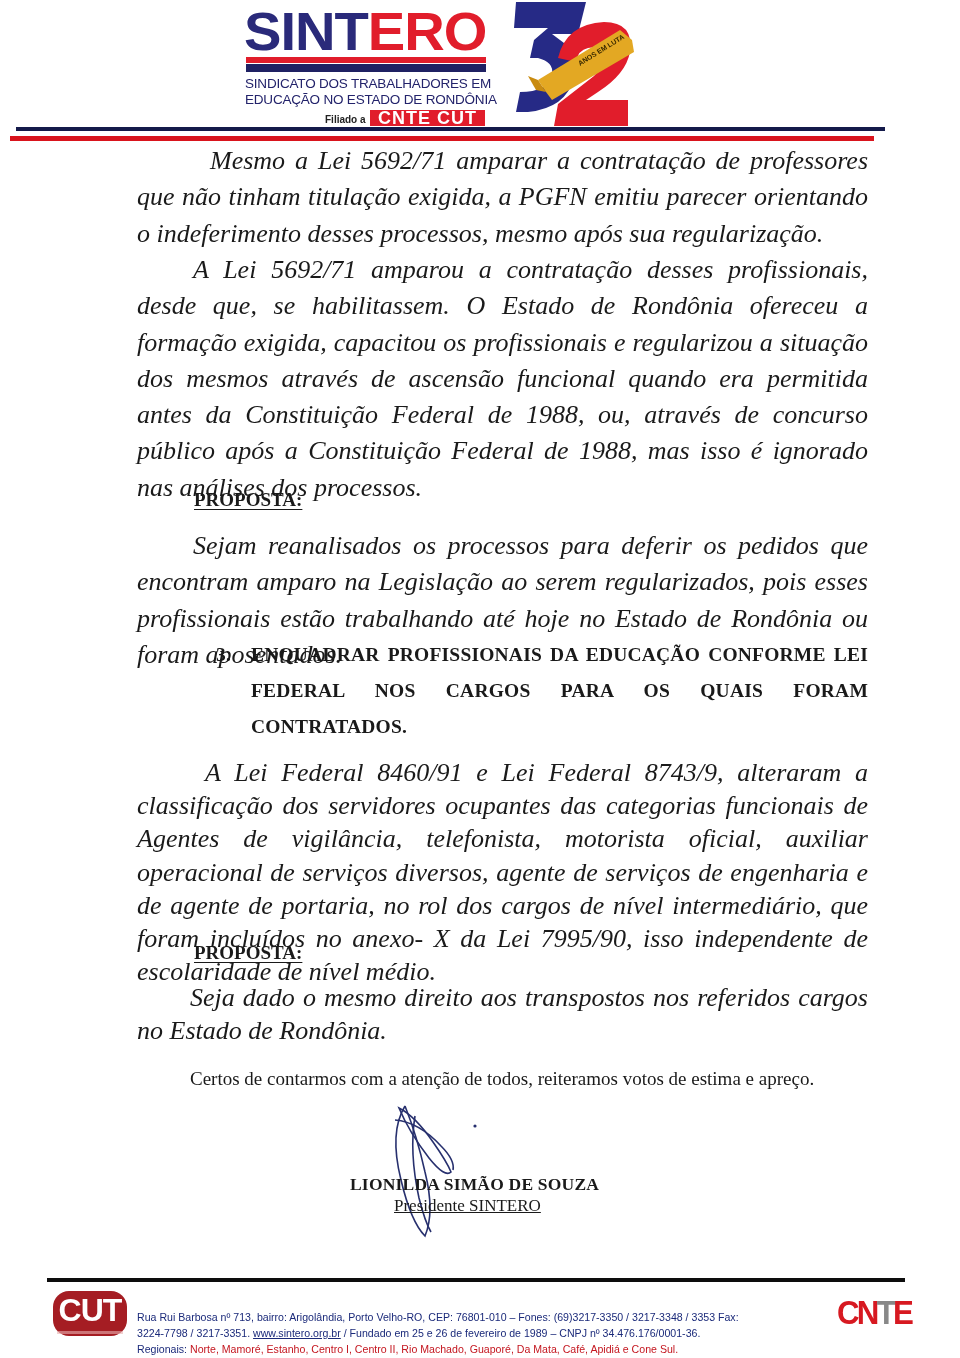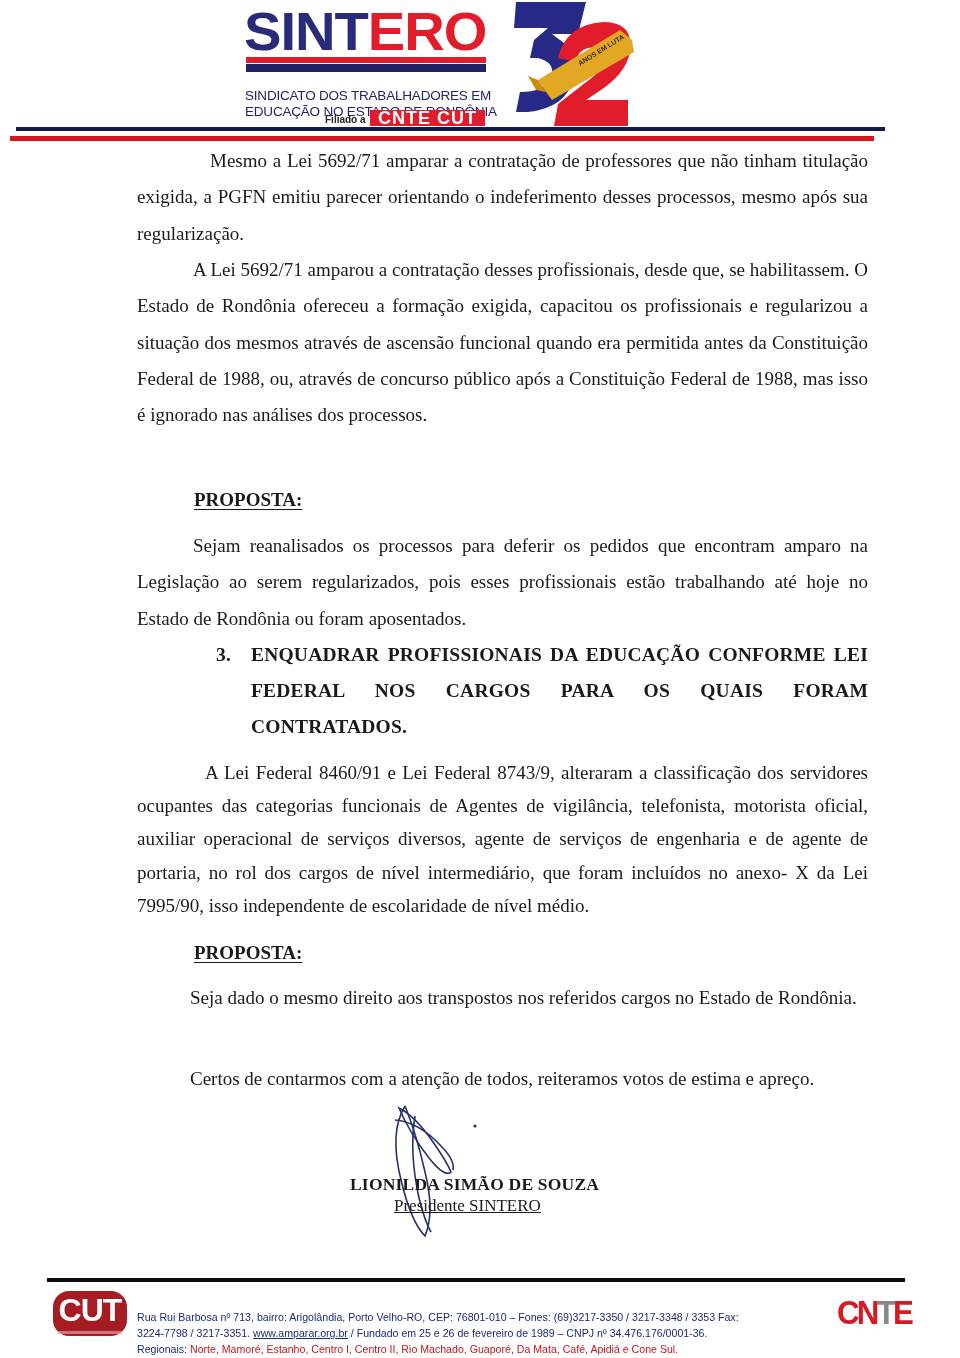--- a/index.html
+++ b/index.html
@@ -15,21 +15,20 @@
     }
     .logo-word .navy { color: #2a2a7a; }
     .logo-word .red { color: #e11d2b; }
     .logo-bar-red { position: absolute; left: 246px; top: 57px; width: 240px; height: 6px; background: #e11d2b; }
     .logo-bar-navy { position: absolute; left: 246px; top: 64px; width: 240px; height: 8px; background: #1f2163; }
     .logo-sub {
       position: absolute; left: 245px; top: 76px;
       font-family: "Liberation Sans", "DejaVu Sans", sans-serif;
       font-size: 13.5px; line-height: 16px; color: #23236b; letter-spacing: -0.2px;
       white-space: nowrap;
-      margin-top: 12px;
     }
     .filiado {
       position: absolute; left: 325px; top: 114px;
       font-family: "Liberation Sans", "DejaVu Sans", sans-serif;
       font-size: 10px; color: #222; font-weight: 700;
     }
     .filiado-badge {
       position: absolute; left: 370px; top: 110px; width: 115px; height: 16px;
       background: #e11d2b; color: #fff; display: flex; align-items: center; justify-content: center;
       font-family: "Liberation Sans", "DejaVu Sans", sans-serif; font-weight: 700; font-size: 18px;
@@ -37,22 +36,23 @@
     }
     
     .anos-32 { position: absolute; left: 508px; top: 0; width: 140px; height: 128px; }
 
     .hdr-line-navy { position: absolute; left: 16px; top: 127px; width: 869px; height: 4px; background: #141a4a; }
     .hdr-line-red { position: absolute; left: 10px; top: 136px; width: 864px; height: 5px; background: #d9141d; }
 
     
     .para {
       position: absolute; left: 137px; width: 731px;
-      font-size: 19px; line-height: 36.3px; text-align: justify;
+      font-size: 26px; line-height: 36.3px; text-align: justify;
       text-align-last: left;
+      font-style: italic;
     }
     .para.indent { text-indent: 56px; }
     .proposta {
       position: absolute; left: 194px;
       font-size: 19px; font-weight: 700; text-decoration: underline; text-underline-offset: 3px;
       line-height: 24px;
     }
     .heading {
       position: absolute; left: 216px; width: 652px;
       font-size: 19.5px; font-weight: 700; line-height: 36px; letter-spacing: 0.2px;
@@ -163,21 +163,21 @@
 
 <footer>
   <div class="ftr-line"></div>
   <div class="cut-logo">
     <span>CUT</span>
     <small></small>
   </div>
   <div class="ftr-text">
     <div>Rua Rui Barbosa nº 713, bairro: Arigolândia, Porto Velho-RO, CEP: 76801-010 – Fones: (69)3217-3350 / 3217-3348 / 3353 Fax:</div>
     <div class="l2">
-      <span>3224-7798 / 3217-3351. </span><a>www.amparar.org.br</a><span> / Fundado em 25 e 26 de fevereiro  de  1989 – CNPJ nº 34.476.176/0001-36.</span>
+      <span>3224-7798 / 3217-3351. </span><a>www.sintero.org.br</a><span> / Fundado em 25 e 26 de fevereiro  de  1989 – CNPJ nº 34.476.176/0001-36.</span>
     </div>
     <div>
       <span>Regionais: </span><span class="reg">Norte, Mamoré, Estanho, Centro I, Centro II, Rio Machado, Guaporé, Da Mata, Café, Apidiá e Cone Sul.</span>
     </div>
   </div>
   <div class="cnte-logo">
     <span>CN</span><span class="t">T</span><span>E</span>
   </div>
 </footer>
 

